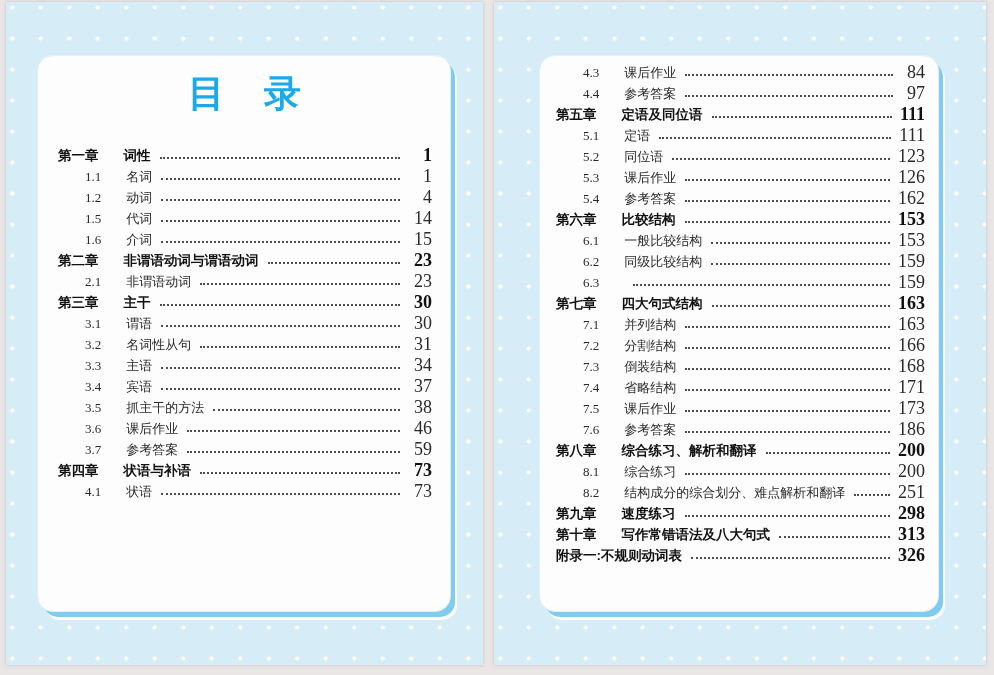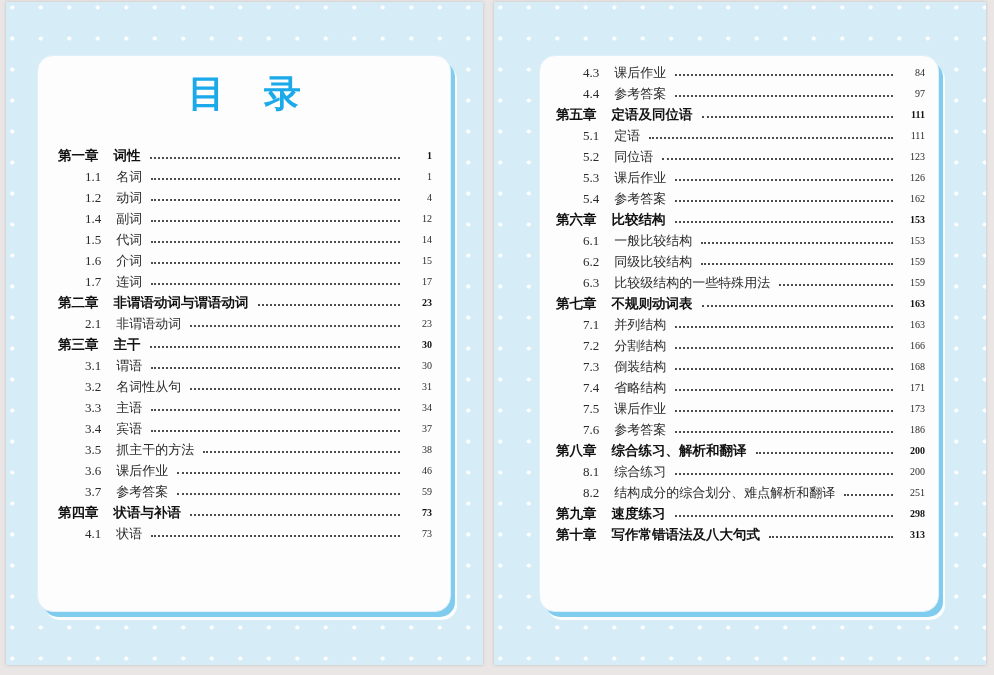--- a/index.html
+++ b/index.html
@@ -44,31 +44,31 @@
     font-size:13.5px;color:#222;white-space:nowrap;
   }
   .row.chapter{
     font-weight:bold;color:#111;
     font-family:"Liberation Sans",sans-serif;
   }
   .row.sub{
     font-family:"Liberation Serif","DejaVu Serif",serif;
     color:#2a2a2a;padding-left:27px;font-size:13px;
   }
-  .num{margin-right:15px;}
+  .num{margin-right:25px;}
   .sub .num{}
   .num:empty{margin-right:0;display:none;}
   .leader{
     flex:1;height:0;
     border-bottom:2px dotted #4c4c4c;
     margin:5px 8px 0 9px;
   }
   .pagenum{
     font-family:"Liberation Serif","DejaVu Serif",serif;
-    min-width:24px;text-align:right;font-size:10px;color:#2a2a2a;
+    min-width:24px;text-align:right;font-size:18px;color:#2a2a2a;
   }
   .chapter .pagenum{font-weight:bold;color:#111;}
 </style>
 </head>
 <body>
 
 <div class="book-page page-left">
   <div class="toc-card card-left">
     <div class="toc-title">
       <span>目</span>
@@ -88,42 +88,30 @@
           <span class="leader"></span>
           <span class="pagenum">1</span>
         </div>
         <div class="row sub">
           <span class="num">1.2</span>
           <span class="label">动词</span>
           <span class="leader"></span>
           <span class="pagenum">4</span>
         </div>
         <div class="row sub">
-          <span class="num">1.4</span>
-          <span class="label">副词</span>
-          <span class="leader"></span>
-          <span class="pagenum">12</span>
-        </div>
-        <div class="row sub">
           <span class="num">1.5</span>
           <span class="label">代词</span>
           <span class="leader"></span>
           <span class="pagenum">14</span>
         </div>
         <div class="row sub">
           <span class="num">1.6</span>
           <span class="label">介词</span>
           <span class="leader"></span>
           <span class="pagenum">15</span>
-        </div>
-        <div class="row sub">
-          <span class="num">1.7</span>
-          <span class="label">连词</span>
-          <span class="leader"></span>
-          <span class="pagenum">17</span>
         </div>
         <div class="row chapter">
           <span class="num">第二章</span>
           <span class="label">非谓语动词与谓语动词</span>
           <span class="leader"></span>
           <span class="pagenum">23</span>
         </div>
         <div class="row sub">
           <span class="num">2.1</span>
           <span class="label">非谓语动词</span>
@@ -253,27 +241,26 @@
           <span class="pagenum">153</span>
         </div>
         <div class="row sub">
           <span class="num">6.2</span>
           <span class="label">同级比较结构</span>
           <span class="leader"></span>
           <span class="pagenum">159</span>
         </div>
         <div class="row sub">
           <span class="num">6.3</span>
-          <span class="label">比较级结构的一些特殊用法</span>
           <span class="leader"></span>
           <span class="pagenum">159</span>
         </div>
         <div class="row chapter">
           <span class="num">第七章</span>
-          <span class="label">不规则动词表</span>
+          <span class="label">四大句式结构</span>
           <span class="leader"></span>
           <span class="pagenum">163</span>
         </div>
         <div class="row sub">
           <span class="num">7.1</span>
           <span class="label">并列结构</span>
           <span class="leader"></span>
           <span class="pagenum">163</span>
         </div>
         <div class="row sub">
@@ -328,16 +315,22 @@
           <span class="num">第九章</span>
           <span class="label">速度练习</span>
           <span class="leader"></span>
           <span class="pagenum">298</span>
         </div>
         <div class="row chapter">
           <span class="num">第十章</span>
           <span class="label">写作常错语法及八大句式</span>
           <span class="leader"></span>
           <span class="pagenum">313</span>
+        </div>
+        <div class="row chapter">
+
+          <span class="label">附录一:不规则动词表</span>
+          <span class="leader"></span>
+          <span class="pagenum">326</span>
         </div>
       </div>
   </div>
 </div>
 
 </body></html>

